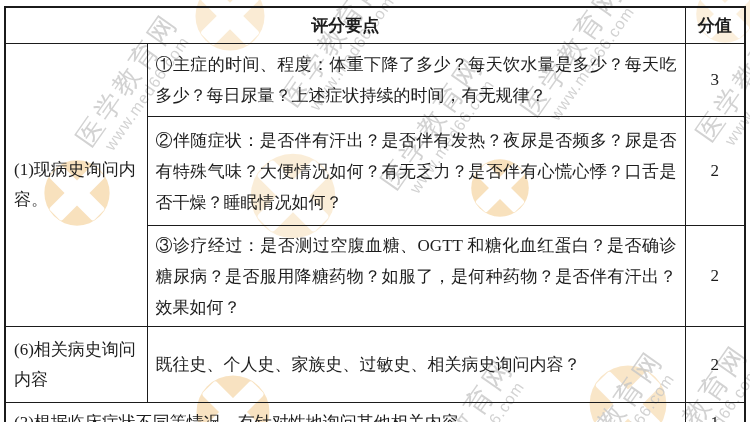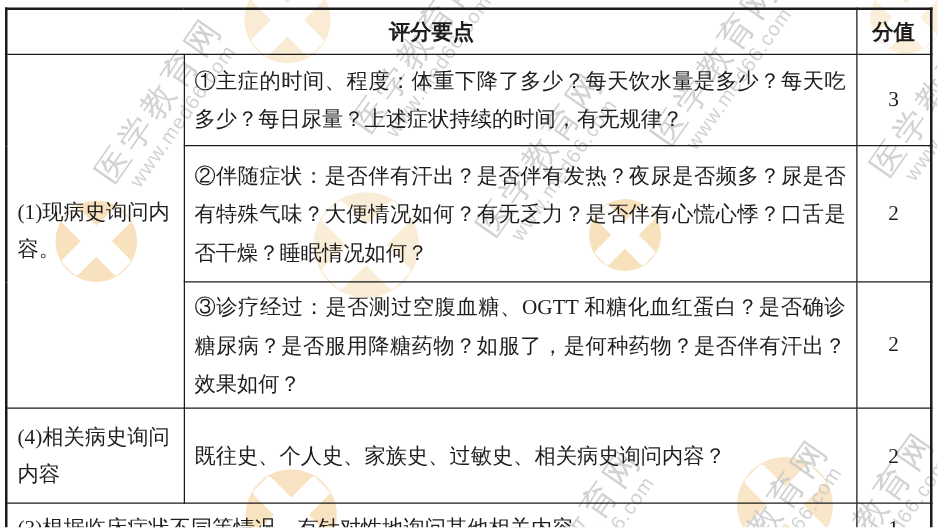--- a/index.html
+++ b/index.html
@@ -150,21 +150,21 @@
     </tr>
     <tr class="row-item2">
       <td class="cell-text">②伴随症状：是否伴有汗出？是否伴有发热？夜尿是否频多？尿是否有特殊气味？大便情况如何？有无乏力？是否伴有心慌心悸？口舌是否干燥？睡眠情况如何？</td>
       <td class="cell-score">2</td>
     </tr>
     <tr class="row-item3">
       <td class="cell-text">③诊疗经过：是否测过空腹血糖、OGTT 和糖化血红蛋白？是否确诊糖尿病？是否服用降糖药物？如服了，是何种药物？是否伴有汗出？效果如何？</td>
       <td class="cell-score">2</td>
     </tr>
     <tr class="row-group2">
-      <td class="cell-group">(4)相关病史询问内容</td>
+      <td class="cell-group">(6)相关病史询问内容</td>
       <td class="cell-text">既往史、个人史、家族史、过敏史、相关病史询问内容？</td>
       <td class="cell-score">2</td>
     </tr>
     <tr class="row-group3">
       <td colspan="2" class="cell-group">(3)根据临床症状不同等情况，有针对性地询问其他相关内容。</td>
       <td class="cell-score">1</td>
     </tr>
   </tbody>
     </table>
 </div>

